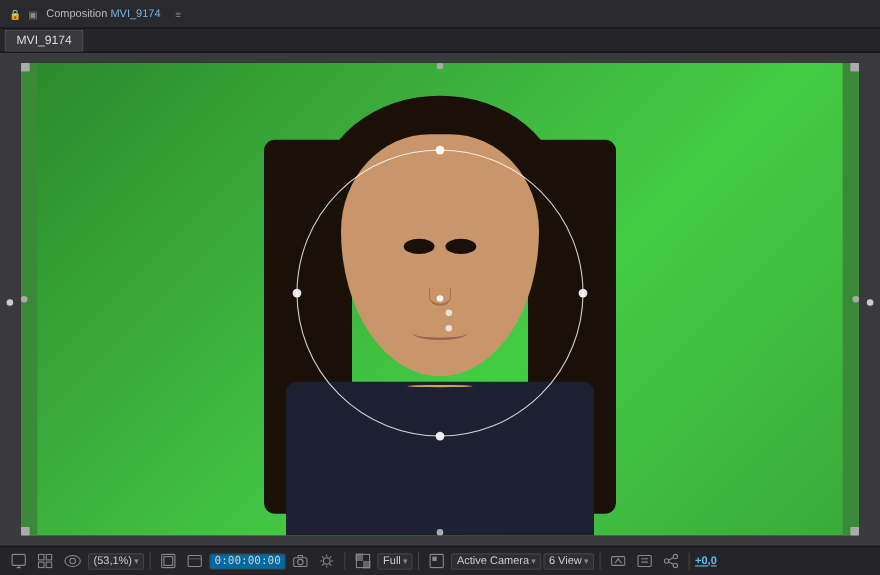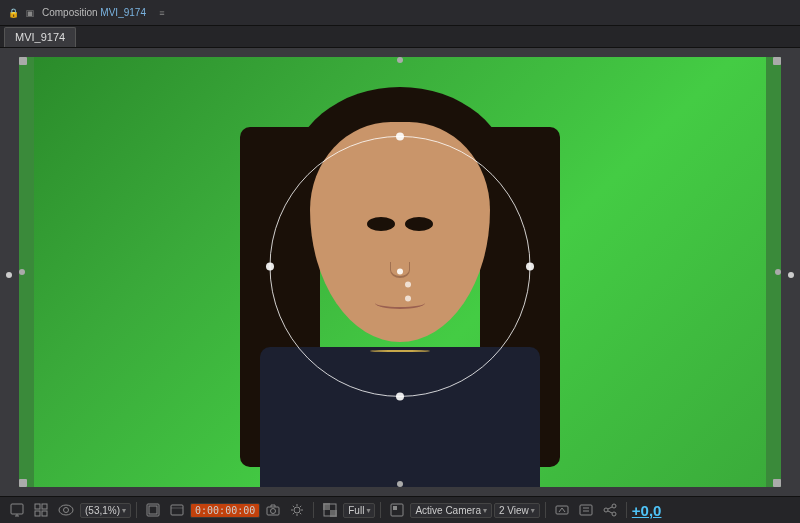--- a/index.html
+++ b/index.html
@@ -160,31 +160,31 @@
       padding: 1px 4px;
       border-radius: 2px;
       cursor: pointer;
       color: #ccc;
       font-size: 10px;
       gap: 2px;
     }
 
     .toolbar-text {
       color: #bbb;
-      font-size: 15px;
+      font-size: 10px;
       white-space: nowrap;
       text-decoration: underline;
     }
 
     
     .timecode {
       font-family: monospace;
       font-size: 10px;
       color: #ccc;
-      background: #c2410c;
+      background: #0369a1;
       padding: 1px 4px;
       border-radius: 2px;
       border: 1px solid #383838;
     }
 
     .chevron {
       font-size: 8px;
       color: #888;
     }
 
@@ -505,21 +505,21 @@
       <rect x="3" y="3" width="4" height="4" fill="#888"></rect>
     </svg>
   </div>
 
   <div class="toolbar-dropdown">
     <span>Active Camera</span>
     <span class="chevron">▾</span>
   </div>
 
   <div class="toolbar-dropdown">
-    <span>2 View</span>
+    <span>6 View</span>
     <span class="chevron">▾</span>
   </div>
 
   <div class="toolbar-separator"></div>
 
   <div class="toolbar-btn">
     <svg width="14" height="14" viewBox="0 0 14 14">
       <rect x="1" y="3" width="12" height="8" rx="1" fill="none" stroke="#888" stroke-width="1"></rect>
       <polyline points="4,9 7,5 10,9" fill="none" stroke="#888" stroke-width="1"></polyline>
     </svg>

